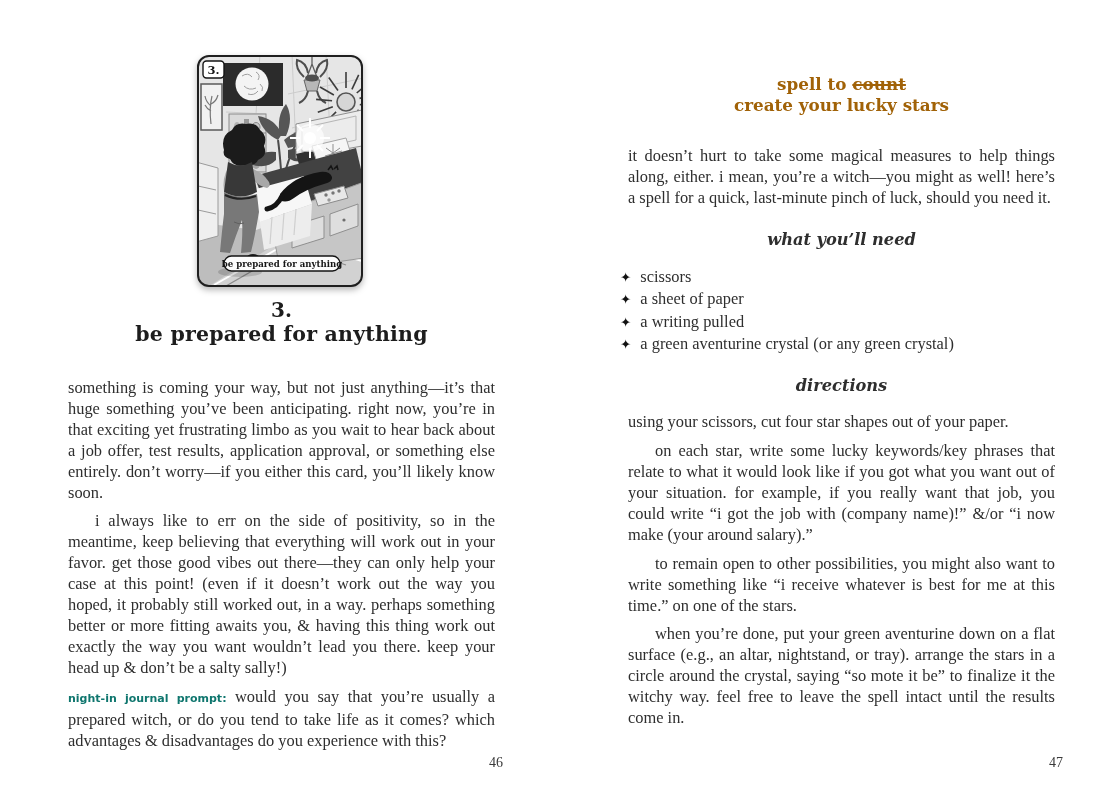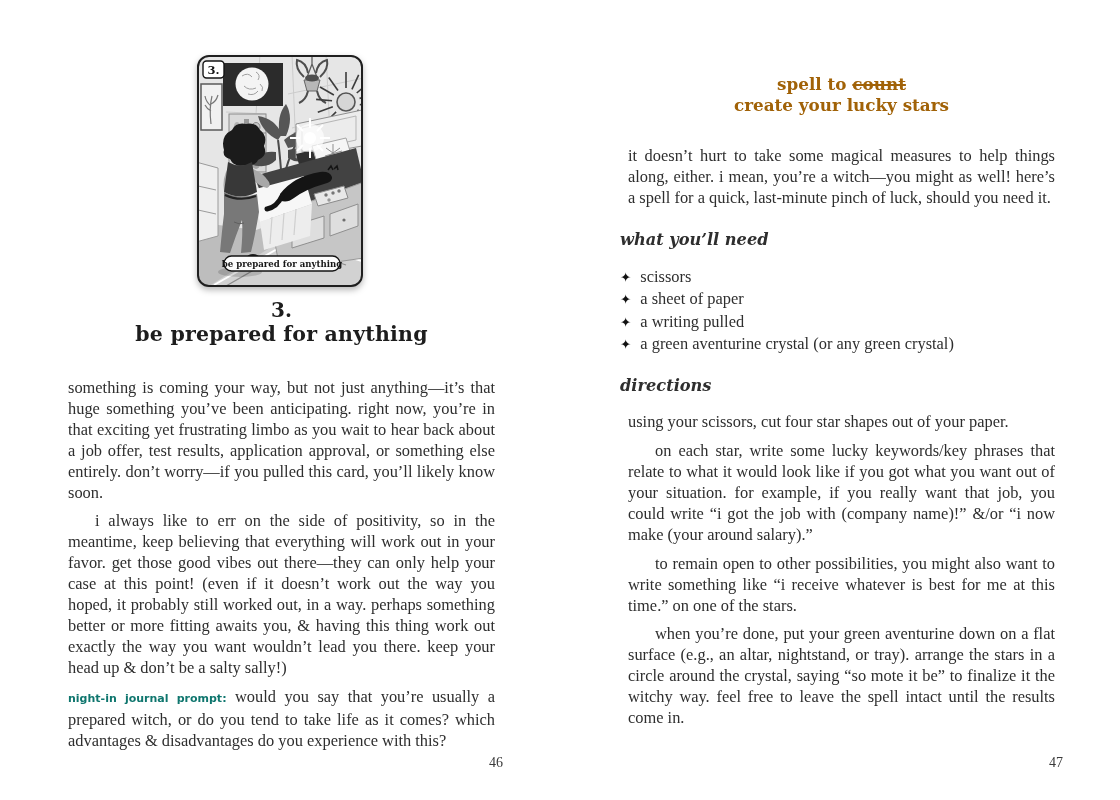--- a/index.html
+++ b/index.html
@@ -65,21 +65,21 @@
   }
   .strike { text-decoration: line-through; text-decoration-thickness: 2px; }
 
   .sec-head {
     font-family: "DejaVu Serif", serif;
     font-weight: bold;
     font-style: italic;
     font-size: 16.2px;
     line-height: 21px;
     margin-top: 20px;
-    text-align: left;
+    text-align: center;
   }
   .need-list { list-style: none; margin: 0; padding: 0; text-align: left; }
   .need-list li { display: flex; gap: 9px; align-items: baseline; line-height: 21.3px; }
   .star { font-family: "DejaVu Sans", sans-serif; font-size: 13.5px; color: #111; flex: 0 0 auto; }
 
   
   .pagenum {
     top: 755px; width: 443px;
     text-align: right;
     font-size: 14px;
@@ -251,21 +251,21 @@
       </g>
       <rect x="2" y="2" width="164" height="230" rx="11" fill="none" stroke="#1f1f1f" stroke-width="2"></rect>
     </svg>
 
     <header class="abs lp-heading">
       <div class="h-num">3.</div>
       <div class="h-title">be prepared for anything</div>
     </header>
 
     <div class="abs body-block lp-body">
-      <p><span>something is coming your way, but not just anything—it’s that huge </span><span class="it">something</span><span> you’ve been anticipating. right now, you’re in that exciting yet frustrating limbo as you wait to hear back about a job offer, test results, application approval, or something else entirely. don’t worry—if you pulled this card, you’ll likely know soon.</span></p>
+      <p><span>something is coming your way, but not just anything—it’s that huge </span><span class="it">something</span><span> you’ve been anticipating. right now, you’re in that exciting yet frustrating limbo as you wait to hear back about a job offer, test results, application approval, or something else entirely. don’t worry—if you either this card, you’ll likely know soon.</span></p>
       <p class="indent"><span>i always like to err on the side of positivity, so in the meantime, keep believing that everything will work out in your favor. get those good vibes out there—they can only help your case at this point! (even if it doesn’t work out the way you hoped, it probably still worked out, in a way. perhaps something better or more fitting awaits you, &amp; having this thing work out </span><span class="it">exactly</span><span> the way you want wouldn’t lead you there. keep your head up &amp; don’t be a salty sally!)</span></p>
       <p><span class="prompt-label">night-in journal prompt:</span><span> would you say that you’re usually a prepared witch, or do you tend to take life as it comes? which advantages &amp; disadvantages do you experience with this?</span></p>
     </div>
 
     <div class="abs pagenum lp-num">46</div>
   </section>
 
   <section>
 
     <header class="abs rp-heading">

